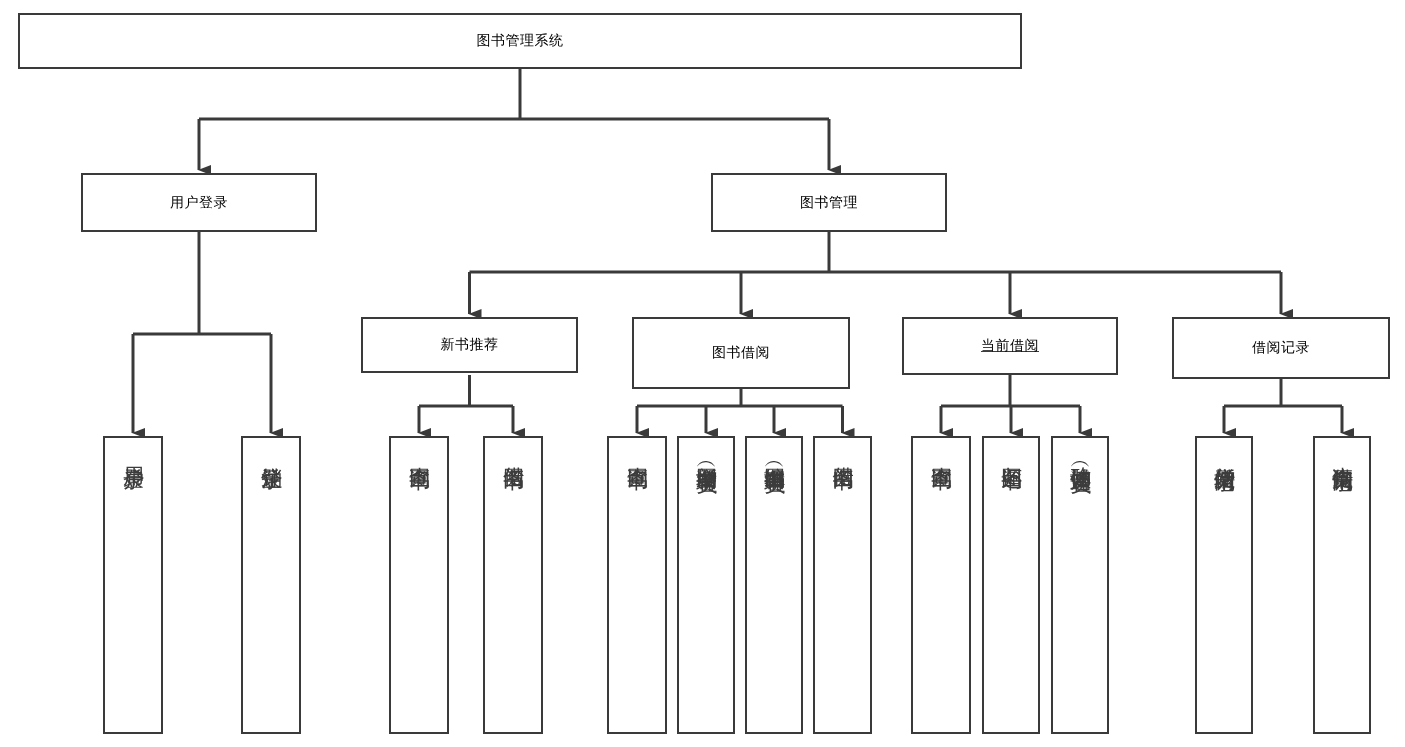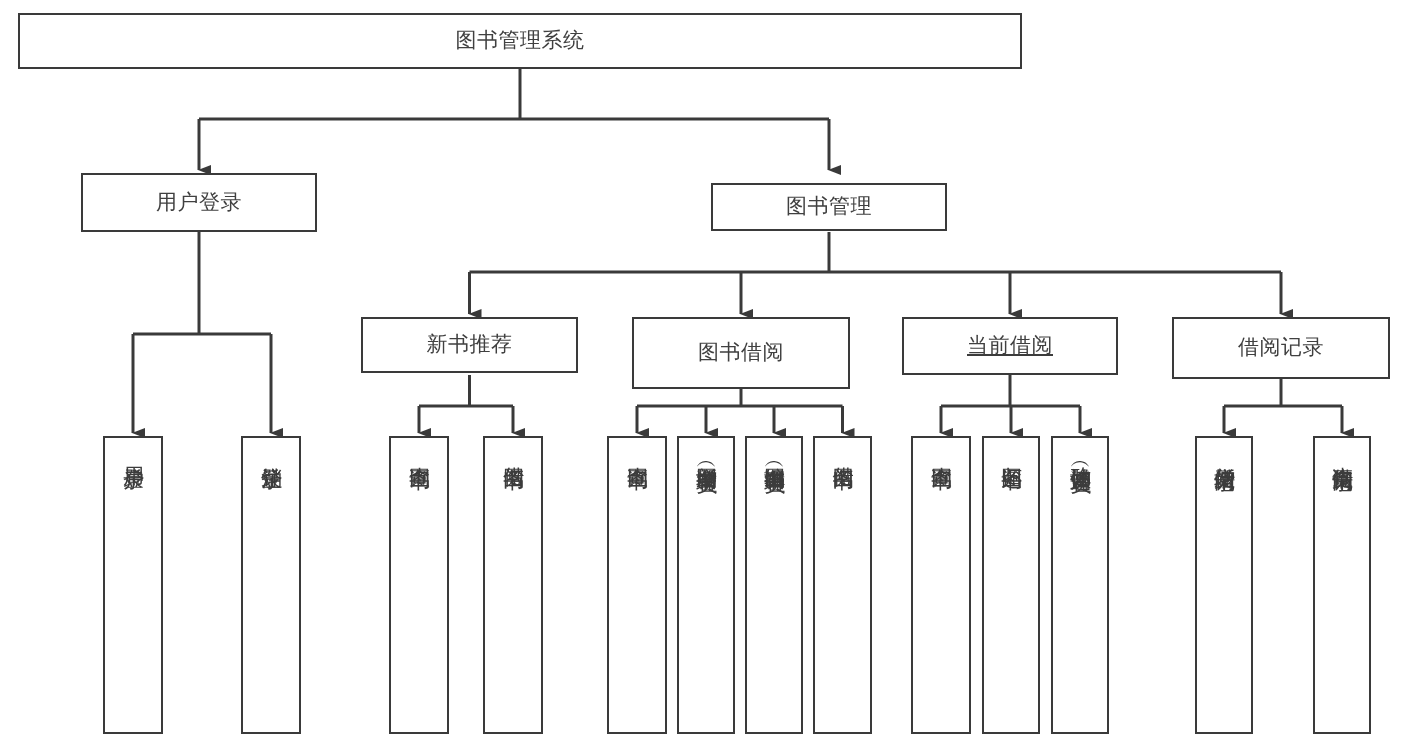--- a/index.html
+++ b/index.html
@@ -32,25 +32,25 @@
     position: absolute;
     box-sizing: border-box;
     background: #ffffff;
     border: 2px solid #3a3a3a;
     display: flex;
     align-items: center;
     justify-content: center;
     color: #3c3c3c;
   }
   .node-label-h {
-    font-size: 21px;
+    font-size: 14px;
     line-height: 1.1;
     letter-spacing: 0.5px;
     white-space: nowrap;
-    color: #404040;
+    color: #000000;
   }
   .node-label-v {
     writing-mode: vertical-rl;
     text-orientation: upright;
     font-size: 21px;
     line-height: 1.22;
     letter-spacing: 1px;
     color: #3c3c3c;
     text-align: center;
   }
@@ -117,21 +117,21 @@
       </g>
   </svg>
 
   <div class="node-box" style="left: 18px; top: 13px; width: 1004px; height: 56px;">
     <span class="node-label-h">图书管理系统</span>
   </div>
 
   <div class="node-box" style="left: 81px; top: 173px; width: 236px; height: 59px;">
     <span class="node-label-h">用户登录</span>
   </div>
-  <div class="node-box" style="left: 711px; top: 183px; width: 236px; height: 48px;">
+  <div class="node-box" style="left: 711px; top: 173px; width: 236px; height: 59px;">
     <span class="node-label-h">图书管理</span>
   </div>
 
   <div class="node-box" style="left: 361px; top: 317px; width: 217px; height: 56px;">
     <span class="node-label-h">新书推荐</span>
   </div>
   <div class="node-box" style="left: 632px; top: 317px; width: 218px; height: 72px;">
     <span class="node-label-h">图书借阅</span>
   </div>
   <div class="node-box" style="left: 902px; top: 317px; width: 216px; height: 58px; text-decoration: underline;">

